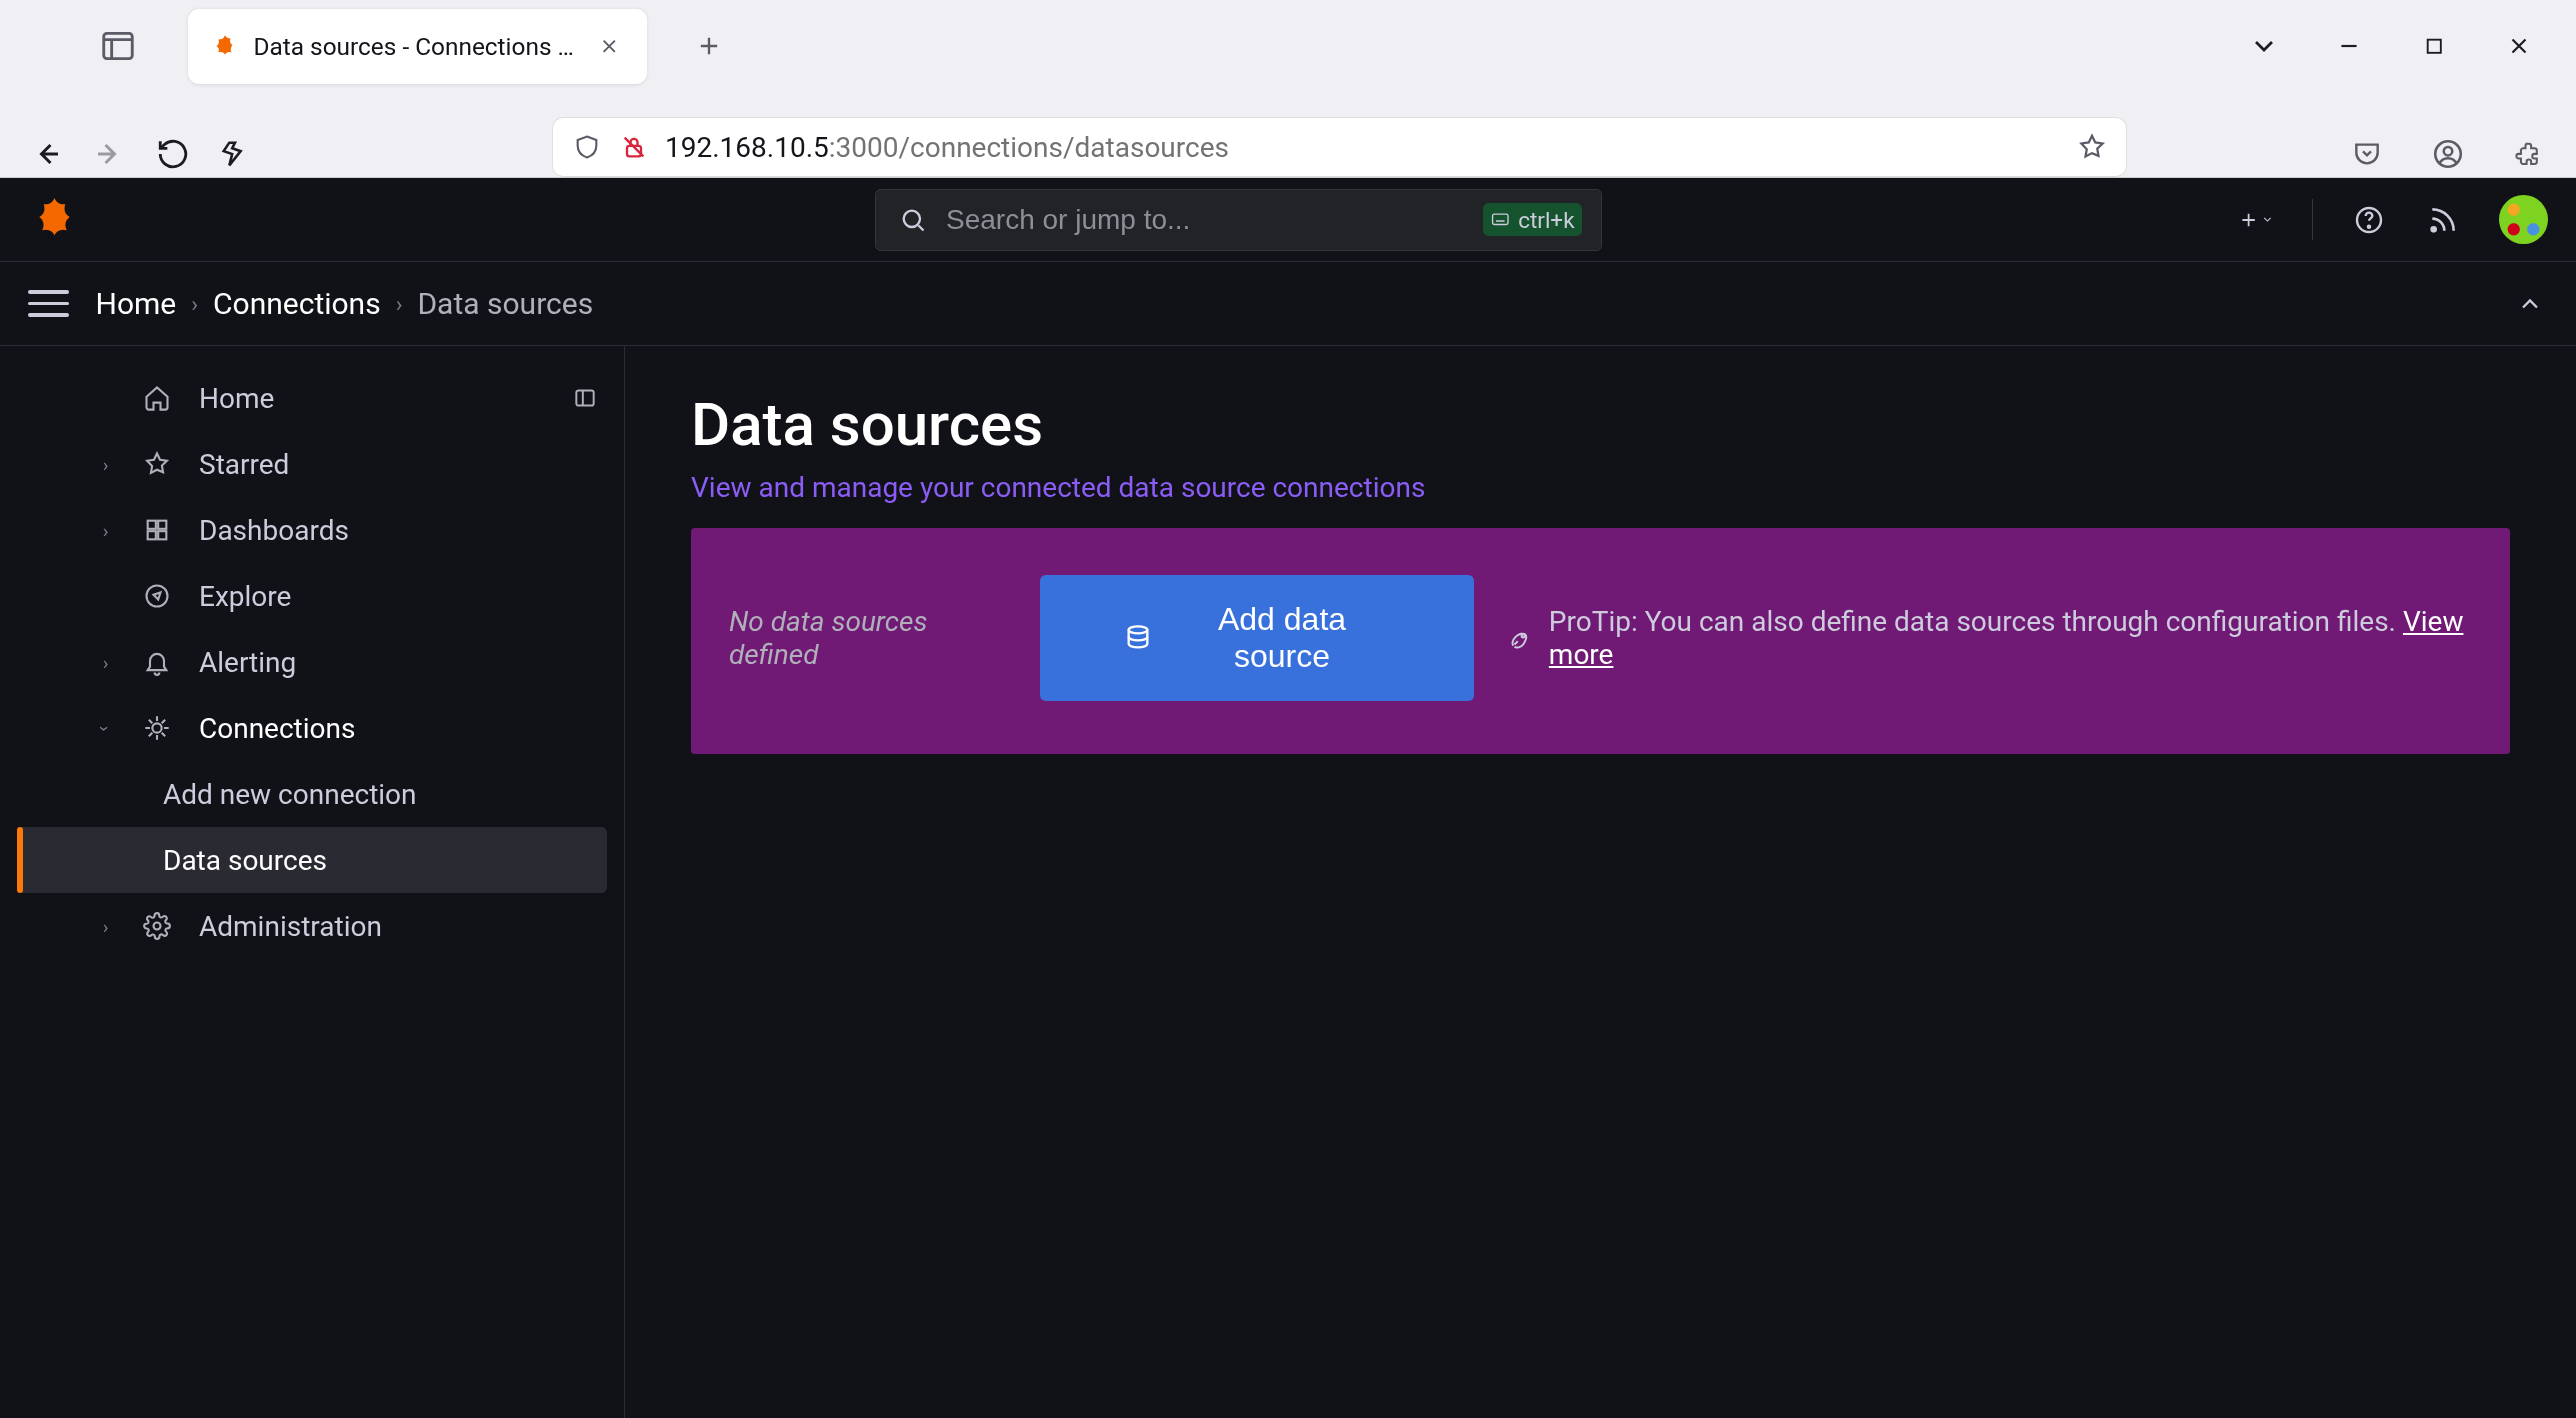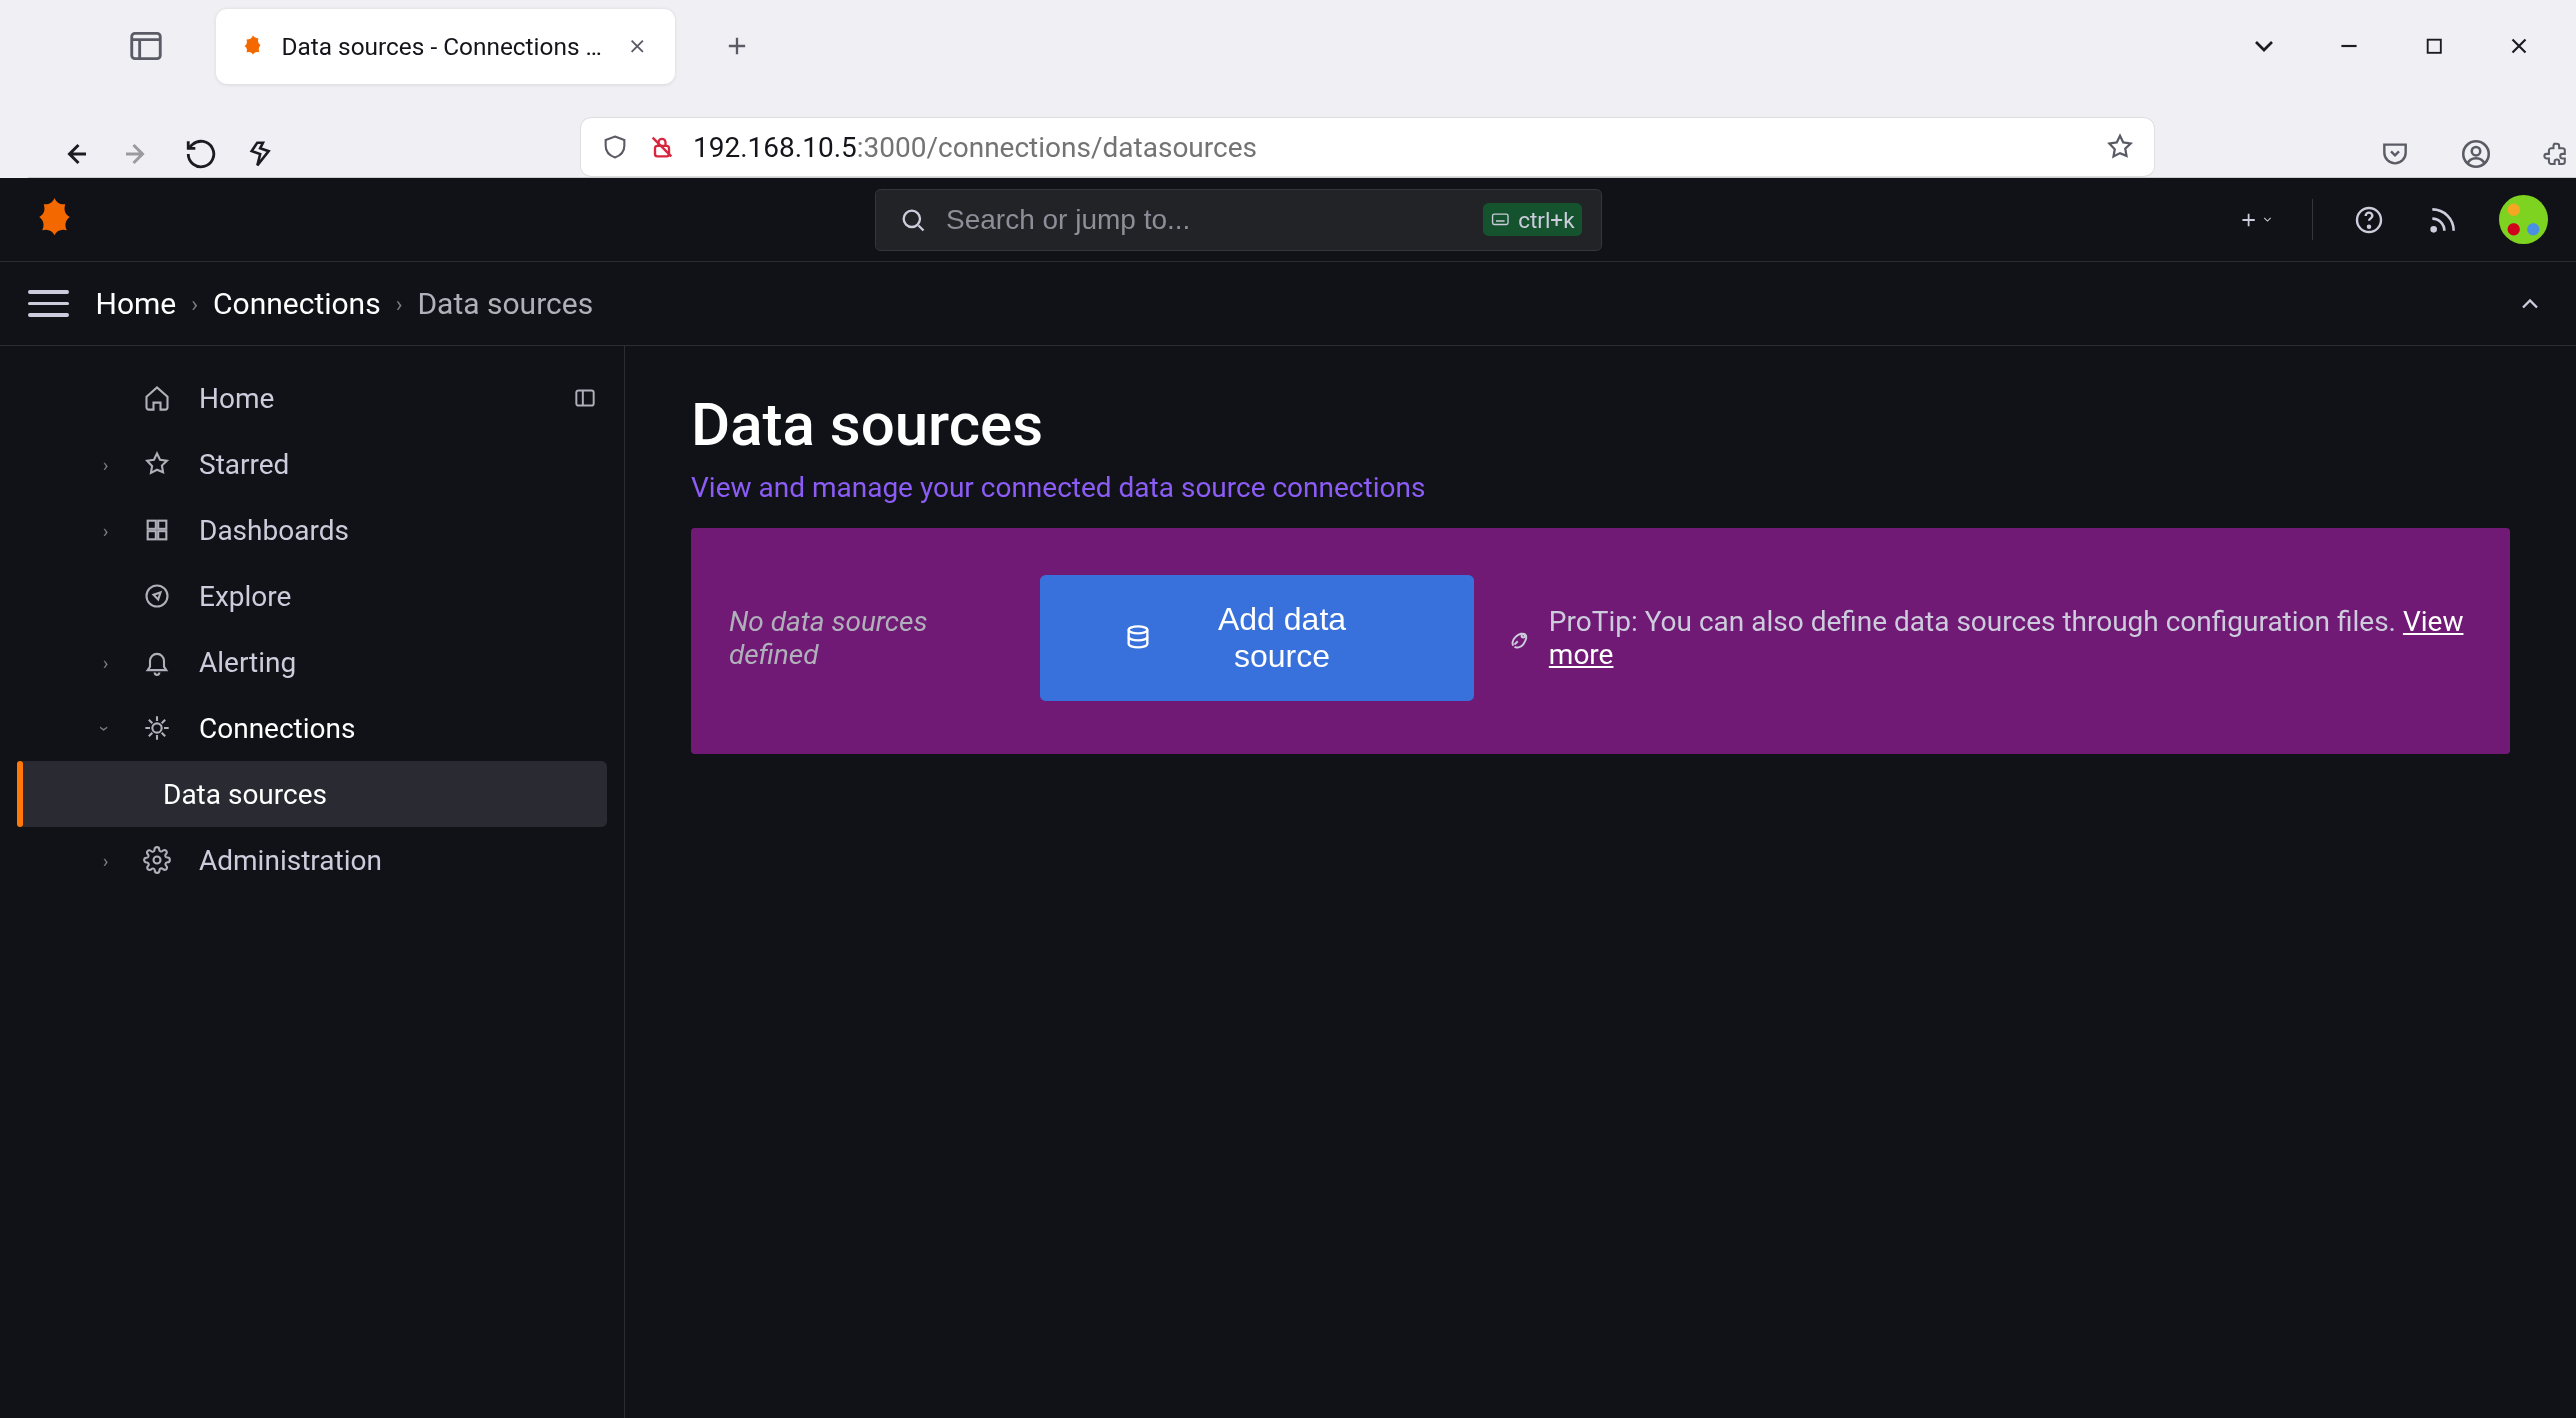--- a/index.html
+++ b/index.html
@@ -10,21 +10,20 @@
     height: 1419px;
     overflow: hidden;
     transform-origin: top left;
   }
   
   .browser-chrome {
     background: #f0f0f4;
     height: 178px;
     display: flex;
     flex-direction: column;
-    padding-left: 28px;
   }
   .tab-strip {
     height: 92px;
     display: flex;
     align-items: center;
     padding: 0 19px;
     gap: 19px;
   }
   .sidebar-toggle-browser {
     width: 47px;
@@ -506,20 +505,23 @@
       </div>
       <div class="nav-item level1 active-parent">
         <span class="nav-caret-left" style="transform:rotate(90deg);">›</span>
         <span class="nav-icon">
           <svg width="28" height="28" viewBox="0 0 24 24" fill="none" stroke="currentColor" stroke-width="1.8">
               <circle cx="12" cy="12" r="4"></circle>
               <path d="M12 2v4M12 18v4M2 12h4M18 12h4M5 5l3 3M16 16l3 3M19 5l-3 3M8 16l-3 3"></path>
             </svg>
         </span>
         <span>Connections</span>
+      </div>
+      <div class="nav-item level2">
+        <span>Add new connection</span>
       </div>
       <div class="nav-item level2 selected">
         <span>Data sources</span>
       </div>
       <div class="nav-item level1">
         <span class="nav-caret-left">›</span>
         <span class="nav-icon">
           <svg width="28" height="28" viewBox="0 0 24 24" fill="none" stroke="currentColor" stroke-width="1.8">
               <circle cx="12" cy="12" r="3"></circle>
               <path d="M19.4 15a1.7 1.7 0 00.3 1.8l.1.1a2 2 0 11-2.8 2.8l-.1-.1a1.7 1.7 0 00-1.8-.3 1.7 1.7 0 00-1 1.5V21a2 2 0 01-4 0v-.1a1.7 1.7 0 00-1-1.5 1.7 1.7 0 00-1.8.3l-.1.1a2 2 0 11-2.8-2.8l.1-.1a1.7 1.7 0 00.3-1.8 1.7 1.7 0 00-1.5-1H3a2 2 0 010-4h.1a1.7 1.7 0 001.5-1 1.7 1.7 0 00-.3-1.8l-.1-.1a2 2 0 112.8-2.8l.1.1a1.7 1.7 0 001.8.3h0a1.7 1.7 0 001-1.5V3a2 2 0 014 0v.1a1.7 1.7 0 001 1.5h0a1.7 1.7 0 001.8-.3l.1-.1a2 2 0 112.8 2.8l-.1.1a1.7 1.7 0 00-.3 1.8v0a1.7 1.7 0 001.5 1H21a2 2 0 010 4h-.1a1.7 1.7 0 00-1.5 1z"></path>

